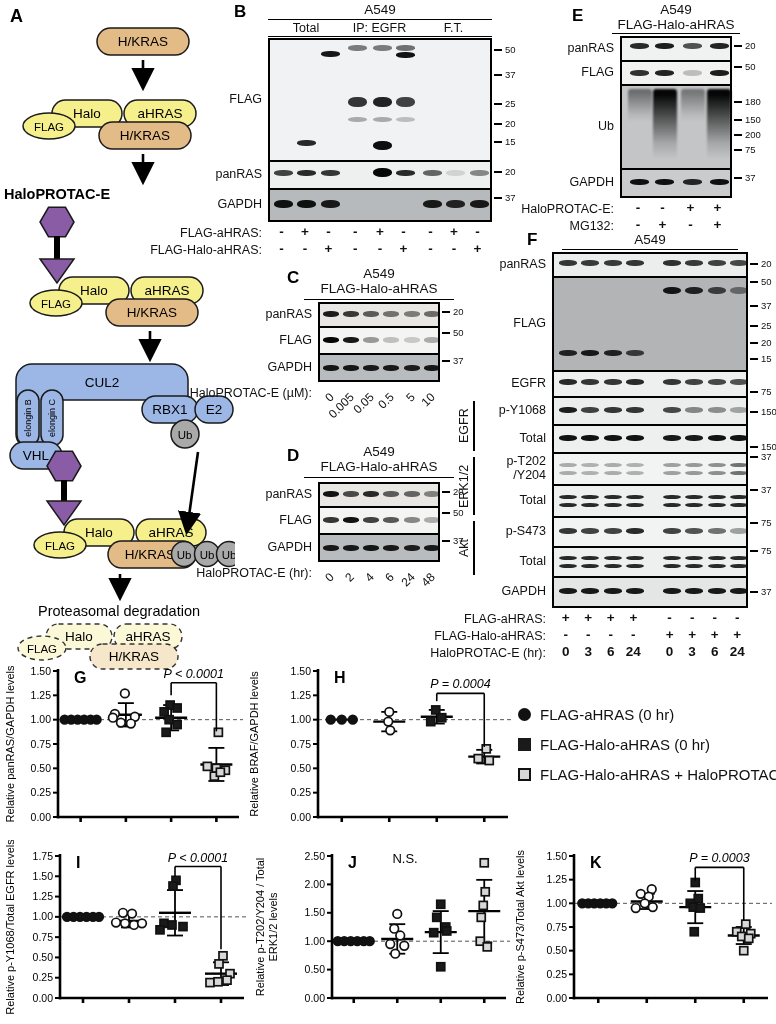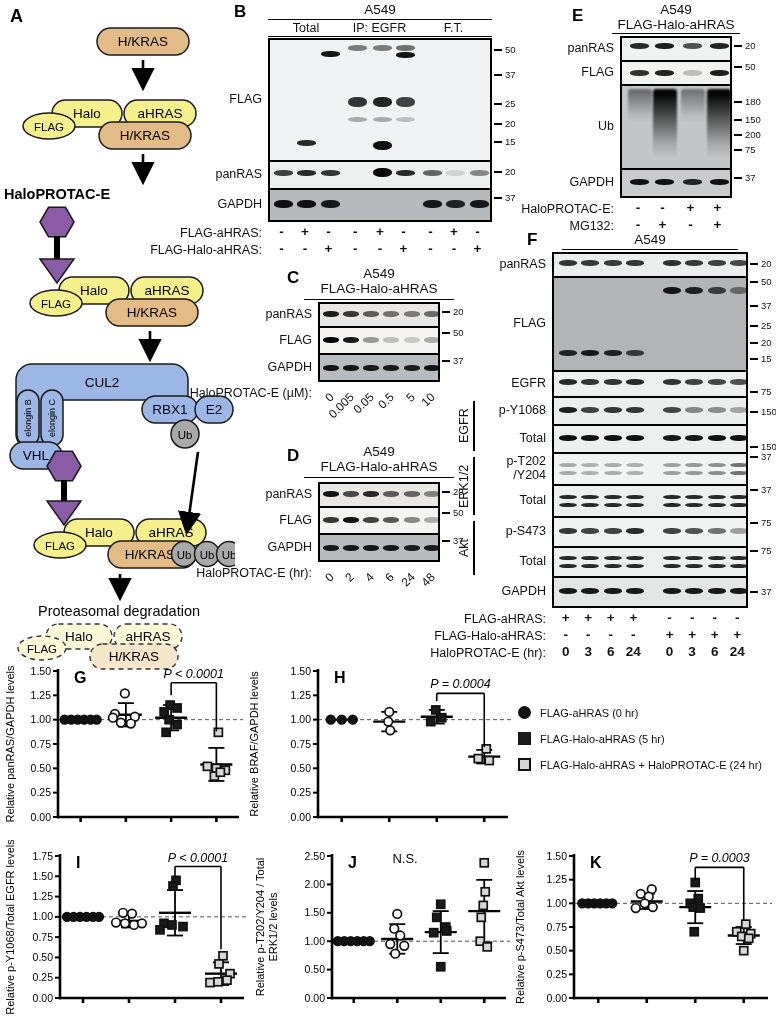--- a/index.html
+++ b/index.html
@@ -16,21 +16,21 @@
   .mw-label{position:absolute;left:100%;margin-left:15px;font-size:9.5px;}
   .band{position:absolute;background:#070707;border-radius:45%;filter:blur(0.5px);}
   .smear{position:absolute;background:linear-gradient(180deg,#000 8%,rgba(0,0,0,.55) 45%,rgba(0,0,0,.15) 78%,rgba(0,0,0,0));filter:blur(0.8px);border-radius:3px;}
   .tr-row{position:absolute;height:17px;width:100%;}
   .tr-label{position:absolute;text-align:right;font-size:12.5px;top:0;white-space:nowrap;}
   .tr-val{position:absolute;text-align:center;font-size:13.5px;font-weight:600;top:-2px;}
   .rot-val{position:absolute;text-align:right;font-size:12px;transform:rotate(-45deg);transform-origin:100% 0;top:4px;white-space:nowrap;}
   .vside{position:absolute;writing-mode:vertical-rl;transform:rotate(180deg);font-size:12.5px;display:flex;align-items:center;justify-content:center;}
   .vline{position:absolute;width:1.6px;background:#000;}
   .legend{position:absolute;}
-  .legend-row{display:flex;align-items:center;gap:9px;margin-bottom:13px;font-size:11px;white-space:nowrap;}
+  .legend-row{display:flex;align-items:center;gap:9px;margin-bottom:13px;font-size:15px;white-space:nowrap;}
   .lgm{width:13px;height:13px;flex:none;}
   .lgm.filled-circle{background:#111;border-radius:50%;}
   .lgm.open-circle{background:#fff;border:2.2px solid #111;border-radius:50%;box-sizing:border-box;}
   .lgm.filled-square{background:#1a1a1a;}
   .lgm.open-square{background:#d7d7d7;border:2.2px solid #111;box-sizing:border-box;}
   svg text{font-family:"Liberation Sans",sans-serif;fill:#000;}
   .f-tan{fill:var(--tan);stroke:#1a1a1a;stroke-width:1.5;}
   .f-yellow{fill:var(--yellow);stroke:#1a1a1a;stroke-width:1.5;}
   .f-blue{fill:var(--blue);stroke:#1a1a1a;stroke-width:1.5;}
   .f-purple{fill:var(--purple);stroke:#1a1a1a;stroke-width:1.5;}
@@ -915,21 +915,21 @@
       <text transform="rotate(-90)" x="-87" y="12" text-anchor="middle" font-size="11">Relative p-S473/Total Akt levels</text>
     </svg>
 
   <div class="legend" style="left:518px;top:706px;width:258px;">
     <div class="legend-row">
       <span class="lgm filled-circle"></span>
       <span>FLAG-aHRAS (0 hr)</span>
     </div>
     <div class="legend-row">
       <span class="lgm filled-square"></span>
-      <span>FLAG-Halo-aHRAS (5 hr)</span>
+      <span>FLAG-Halo-aHRAS (0 hr)</span>
     </div>
     <div class="legend-row">
       <span class="lgm open-square"></span>
       <span>FLAG-Halo-aHRAS + HaloPROTAC-E (24 hr)</span>
     </div>
   </div>
 
 </div>
 
 </body></html>

